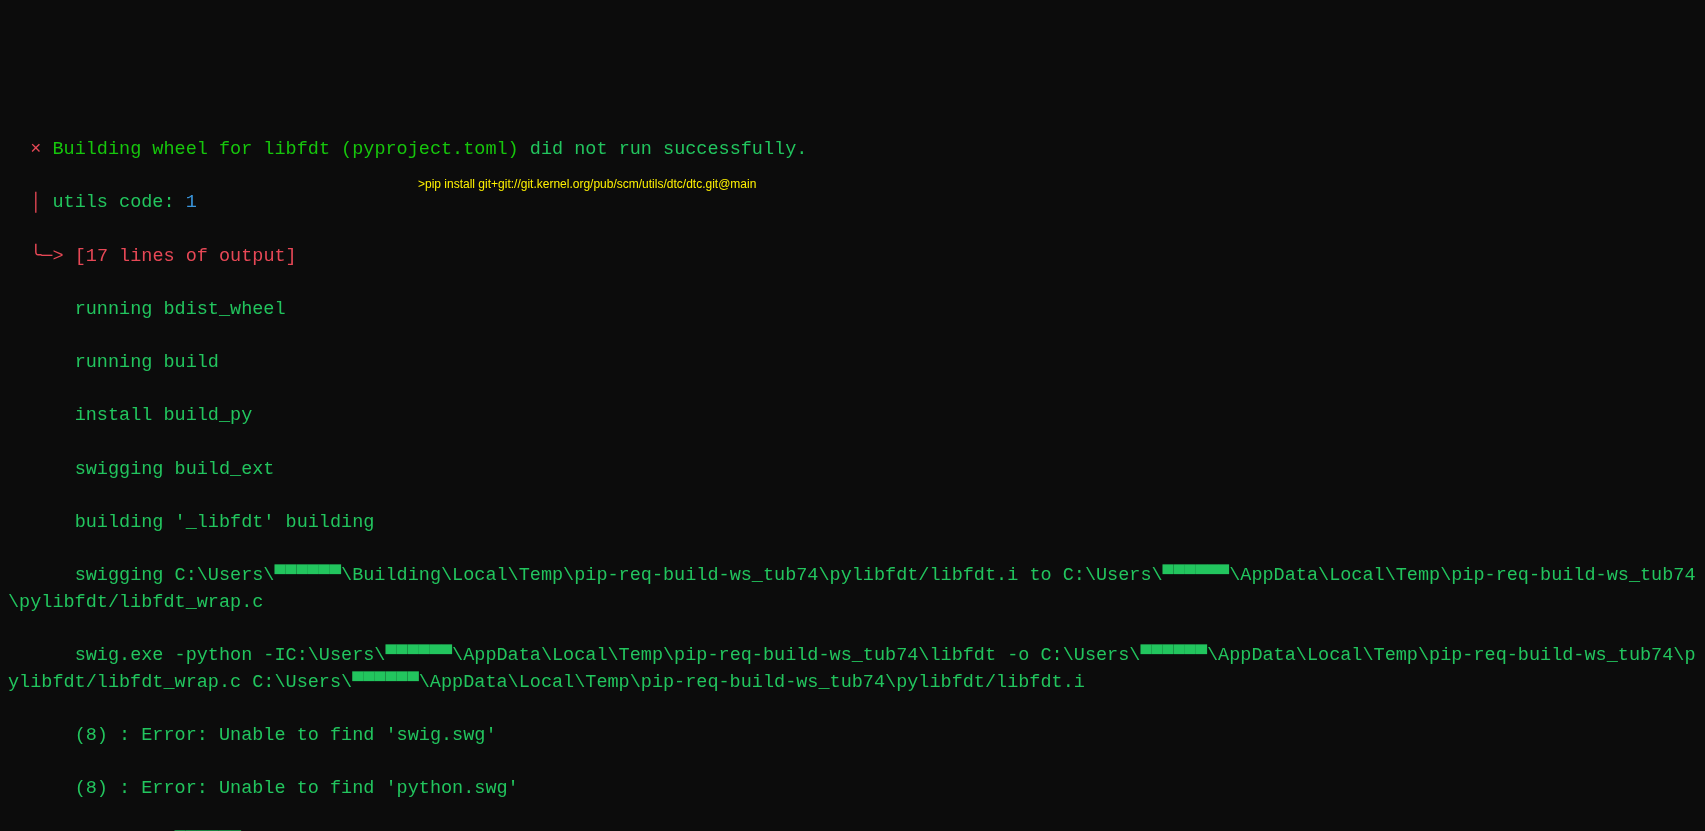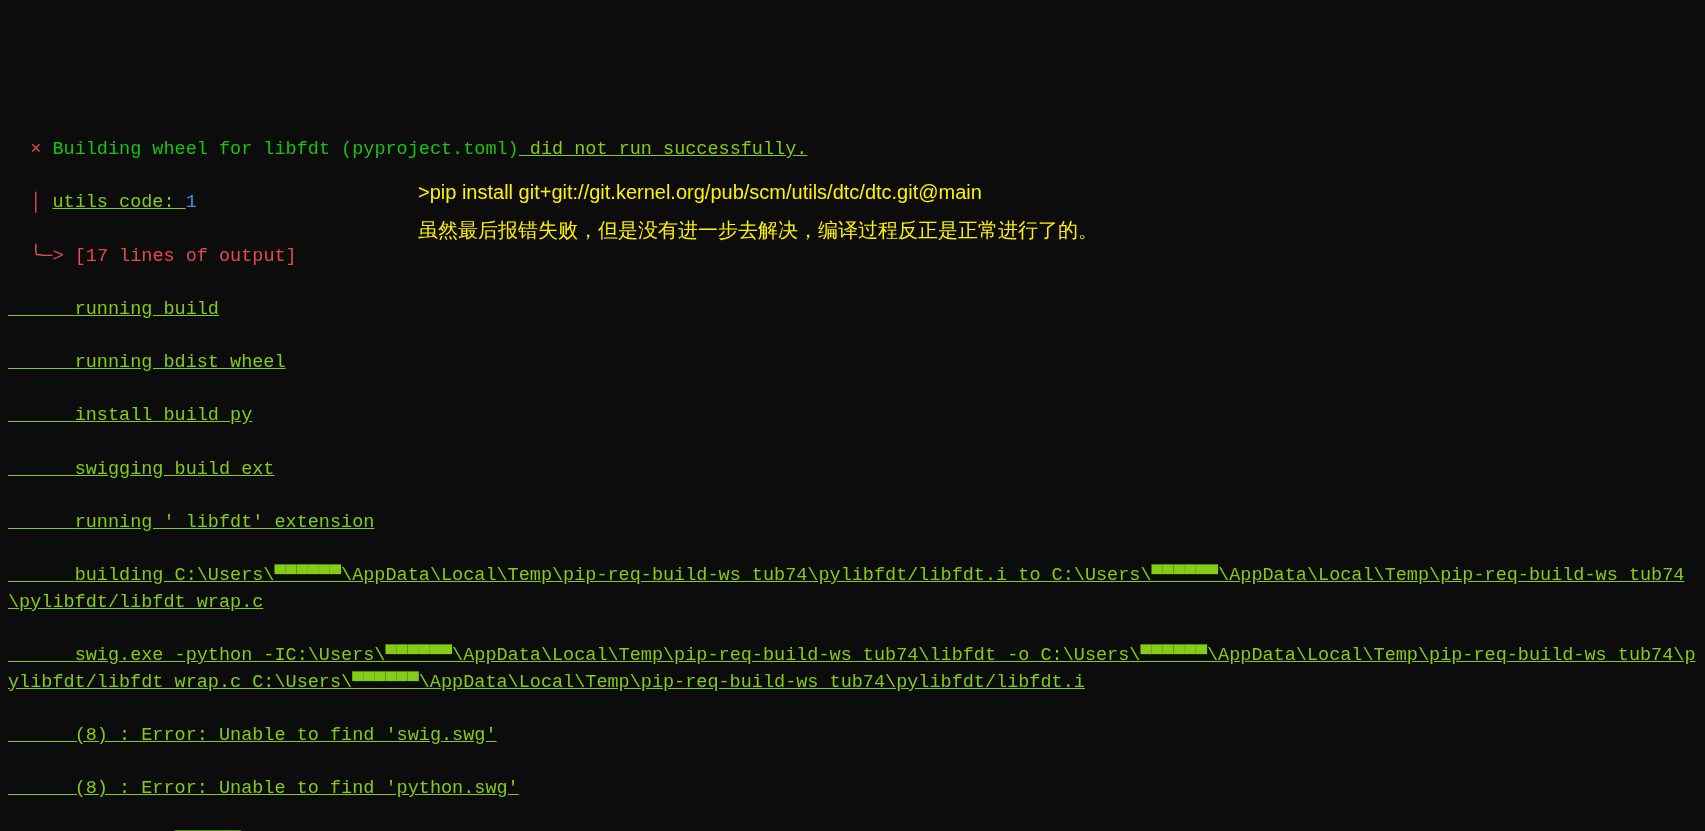--- a/index.html
+++ b/index.html
@@ -8,67 +8,66 @@
       color: #cccccc;
       font-family: 'Consolas', 'Courier New', monospace;
       font-size: 18.5px;
       line-height: 1.44;
       padding: 4px 0 4px 8px;
       white-space: pre-wrap;
       word-break: break-all;
       width: 1705px;
     }
     .term-green { color: #16c60c; }
-    .term-white { color: #84cc16; text-decoration: underline; }
+    .term-white { color: #22c55e; }
     .term-cyan { color: #3a96dd; }
     .term-red { color: #e74856; }
     .annot-box {
       position: absolute;
       left: 410px;
       top: 62px;
       white-space: normal;
       font-family: 'Microsoft YaHei', 'Consolas', sans-serif;
     }
     .annot-line {
       color: #fff200;
-      font-size: 20px;
+      font-size: 12px;
       line-height: 1.9;
     }
     .line { display: block; }
     .container { position: relative; }
   </style>
 </head>
 <body>
 
 
 
 <div class="container">
 <span class="line"><span class="term-red">  × </span><span class="term-green">Building wheel for libfdt (pyproject.toml)</span><span class="term-white"> did not run successfully.</span></span>
 <span class="line"><span class="term-red">  │ </span><span class="term-white">utils code: </span><span class="term-cyan">1</span></span>
 <span class="line"><span class="term-red">  ╰─&gt; </span><span class="term-red">[17 lines of output]</span></span>
+<span class="line term-white">      running bdist_wheel</span>
 <span class="line term-white">      running build</span>
-<span class="line term-white">      running bdist_wheel</span>
 <span class="line term-white">      install build_py</span>
 <span class="line term-white">      swigging build_ext</span>
-<span class="line term-white">      running '_libfdt' extension</span>
-<span class="line term-white">      building C:\Users\▀▀▀▀▀▀\AppData\Local\Temp\pip-req-build-ws_tub74\pylibfdt/libfdt.i to C:\Users\▀▀▀▀▀▀\AppData\Local\Temp\pip-req-build-ws_tub74\pylibfdt/libfdt_wrap.c</span>
+<span class="line term-white">      building '_libfdt' building</span>
+<span class="line term-white">      swigging C:\Users\▀▀▀▀▀▀\Building\Local\Temp\pip-req-build-ws_tub74\pylibfdt/libfdt.i to C:\Users\▀▀▀▀▀▀\AppData\Local\Temp\pip-req-build-ws_tub74\pylibfdt/libfdt_wrap.c</span>
 <span class="line term-white">      swig.exe -python -IC:\Users\▀▀▀▀▀▀\AppData\Local\Temp\pip-req-build-ws_tub74\libfdt -o C:\Users\▀▀▀▀▀▀\AppData\Local\Temp\pip-req-build-ws_tub74\pylibfdt/libfdt_wrap.c C:\Users\▀▀▀▀▀▀\AppData\Local\Temp\pip-req-build-ws_tub74\pylibfdt/libfdt.i</span>
 <span class="line term-white">      (8) : Error: Unable to find 'swig.swg'</span>
 <span class="line term-white">      (8) : Error: Unable to find 'python.swg'</span>
 <span class="line term-white">      C:\Users\▀▀▀▀▀▀\AppData\Local\Temp\pip-req-build-ws_tub74\pylibfdt\libfdt.i(10) : Error: Unable to find 'stdint.i'</span>
 
 
 
 
 
 
 
 
 
 
 <div class="annot-box">
   <div class="annot-line">&gt;pip install git+git://git.kernel.org/pub/scm/utils/dtc/dtc.git@main</div>
-  <div class="annot-line">虽然最后报错失败，但是没有进一步去解决，编译过程反正是正常进行了的。</div>
 </div>
 </div>
 
 
 
 
 </body></html>

